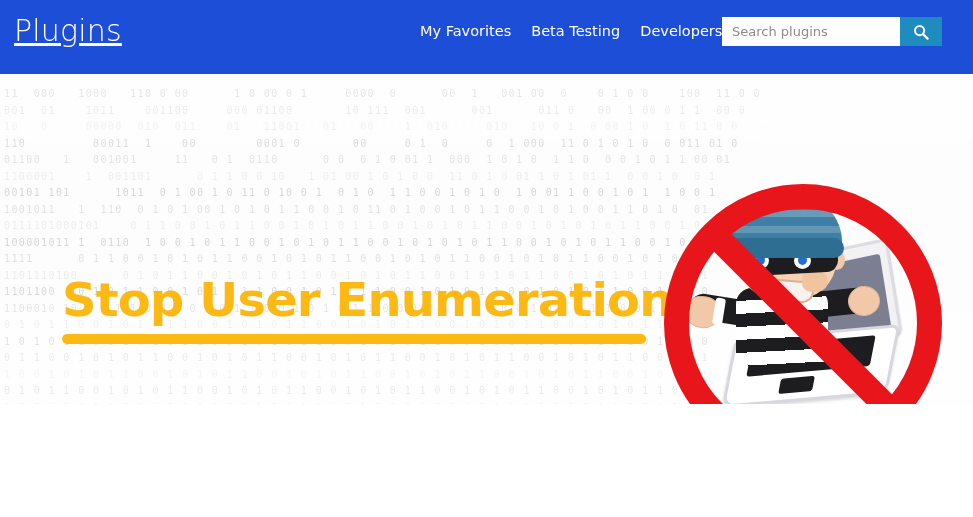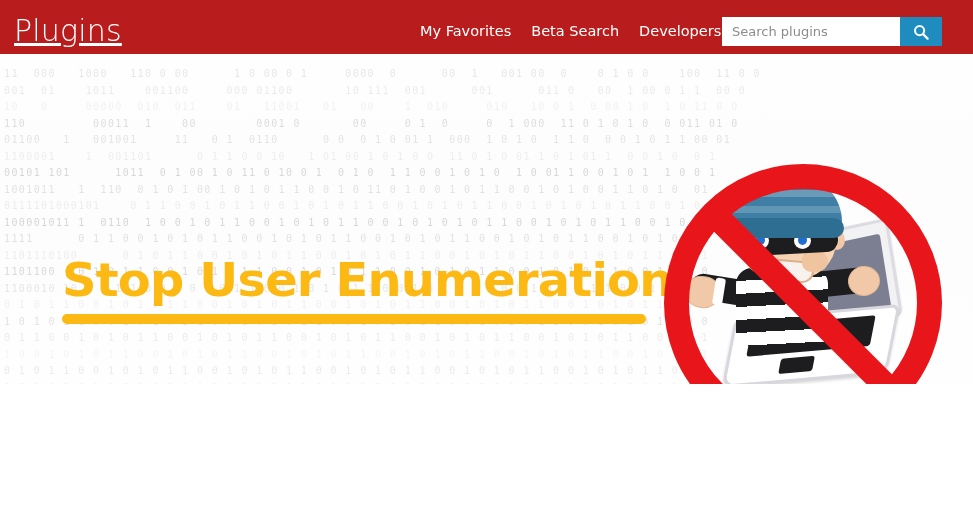--- a/index.html
+++ b/index.html
@@ -12,22 +12,22 @@
     overflow: hidden;
     background: #ffffff;
     font-family: "Liberation Sans", sans-serif;
     -webkit-font-smoothing: antialiased;
   }
 
   
   .site-header {
     position: relative;
     width: 973px;
-    height: 54px;
-    background: #b91c1c;
+    height: 74px;
+    background: #1d4ed8;
     display: flex;
     align-items: center;
     box-sizing: border-box;
     padding-left: 12px;
   }
   .site-logo {
     position: absolute;
     left: 14px;
     top: 13px;
     font-size: 30px;
@@ -378,21 +378,21 @@
   }
 </style>
 </head>
 <body>
 
 <div class="site-header">
   <a class="site-logo" href="#">Plugins</a>
 
   <nav class="header-nav">
     <a href="#">My Favorites</a>
-    <a href="#">Beta Search</a>
+    <a href="#">Beta Testing</a>
     <a href="#">Developers</a>
   </nav>
 
   <form class="search-wrap">
     <input class="search-field" type="text" placeholder="Search plugins" style="">
     <button class="search-submit" type="submit">
       <span>
         <svg width="16" height="16" viewBox="0 0 16 16" aria-hidden="true">
           <circle cx="6.6" cy="6.6" r="4.6" fill="none" stroke="#ffffff" stroke-width="2"></circle>
           <line x1="10.2" y1="10.2" x2="14.6" y2="14.6" stroke="#ffffff" stroke-width="2.2" stroke-linecap="round"></line>

